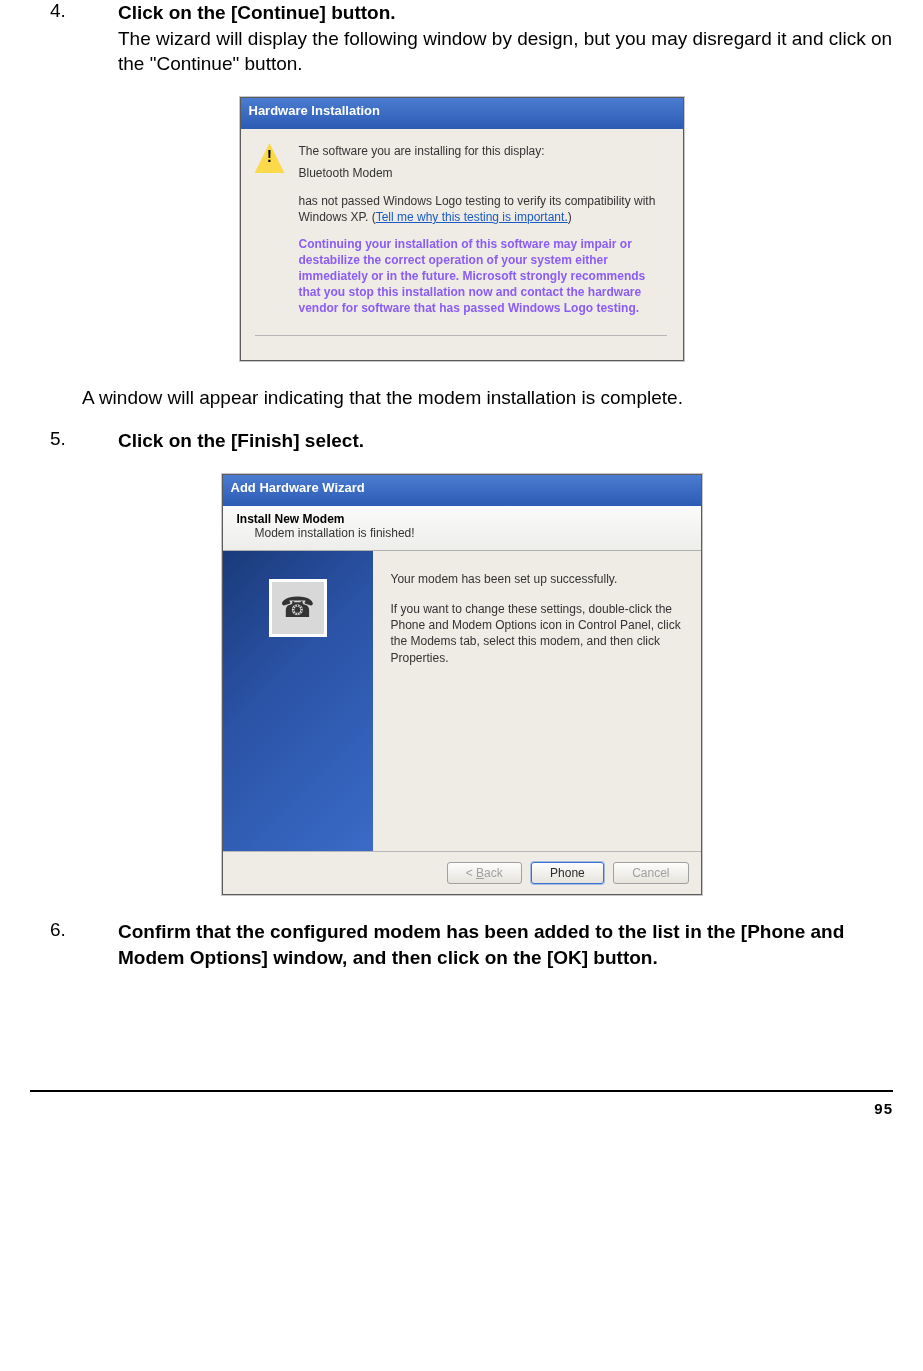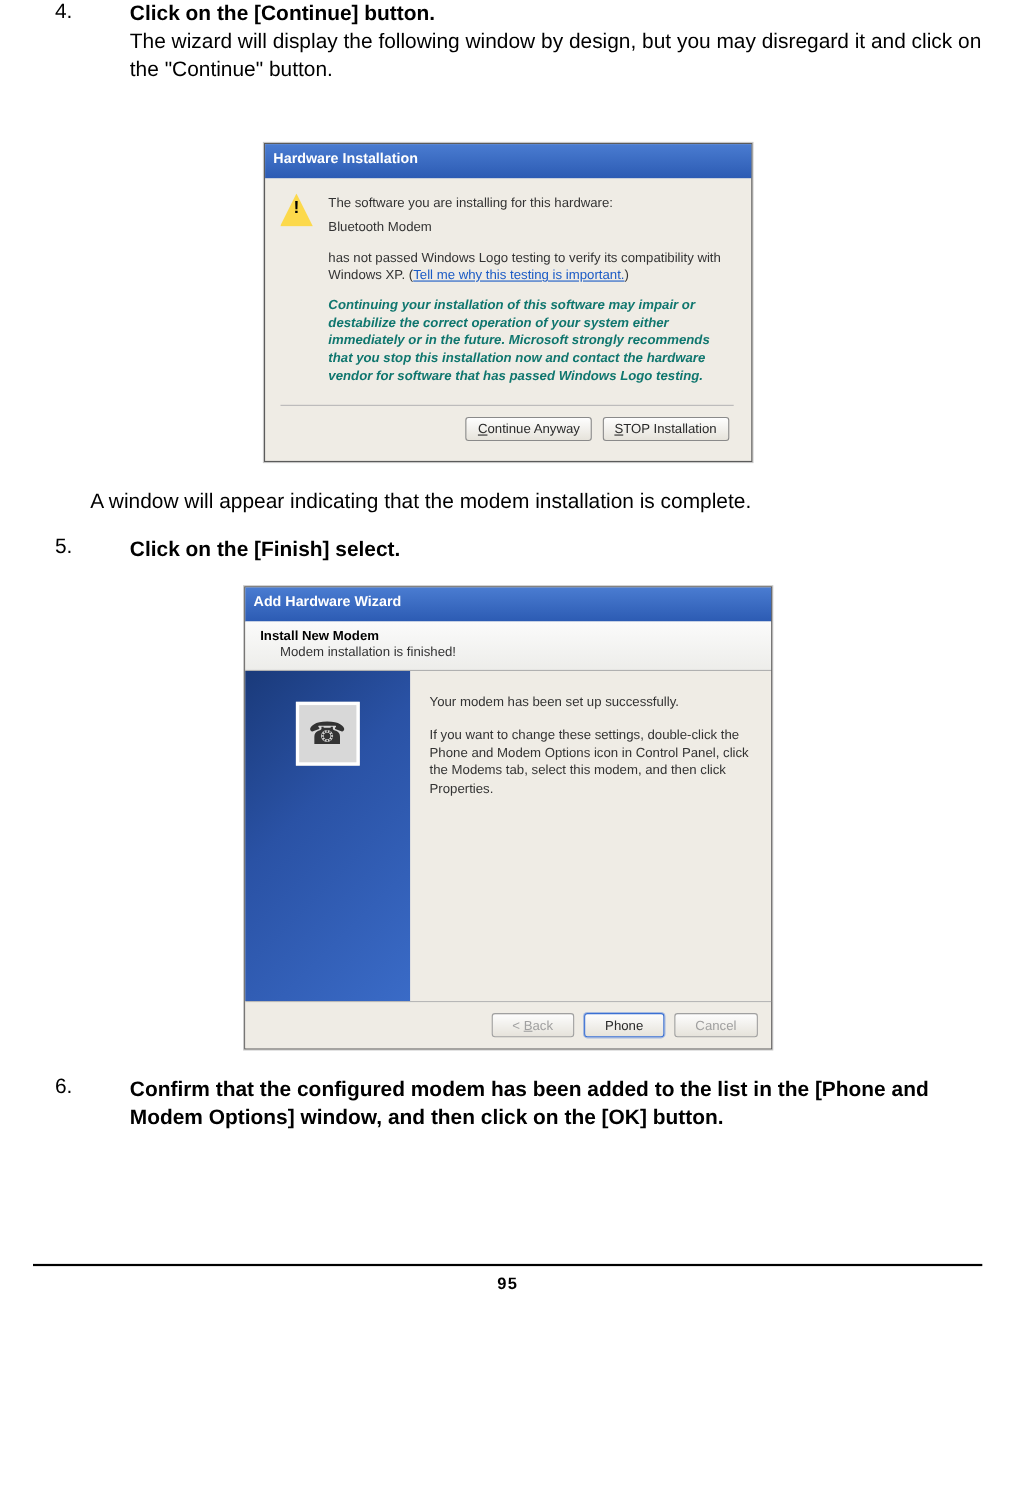--- a/index.html
+++ b/index.html
@@ -37,21 +37,21 @@
   }
   
   .dlg-wrap { display:flex; justify-content:center; margin: 20px 0 24px; }
   .dialog {
     border: 1px solid #5b5b5b;
     background: #efece5;
     box-shadow: 0 0 0 1px #c7c7c7;
     font-size: 12px;
     color: #2a2a2a;
   }
-  .dlg1 { width: 442px; margin-top: 33px; }
+  .dlg1 { width: 442px; }
   .dlg-title {
     height: 26px;
     background: linear-gradient(#4a7cd1,#2c5bb3);
     color: #fff;
     font-weight: bold;
     font-size: 13px;
     padding: 5px 8px 0 8px;
   }
   .dlg-body { padding: 14px 16px 14px 14px; }
   .dlg-row1 { display:flex; gap:14px; }
@@ -62,21 +62,21 @@
     position: relative;
     flex-shrink:0;
   }
   .warn-icon::after {
     content: "!";
     position:absolute; left:0; right:0; top:5px;
     text-align:center; font-weight:bold; color:#000; font-size:16px;
   }
   .dlg-text { font-size: 12px; line-height: 1.35; color:#333; }
   .dlg-link { color:#1a5ac5; text-decoration: underline; cursor:pointer; }
-  .dlg-bold { font-weight: bold; color:#0f766e;font-style:italic; }
+  .dlg-bold { font-weight: bold; color:#8b5cf6; }
   .dlg-hr { border:none; border-top:1px solid #b7b7b7; margin: 18px 0 10px; }
   .dlg-btns { text-align: right; padding-right: 4px; padding-bottom:4px; }
   .dlg-btn {
     display:inline-block;
     border:1px solid #8a8a8a;
     background:linear-gradient(#fefefe,#e6e3db);
     padding: 3px 10px;
     font-size: 12px;
     border-radius: 3px;
     margin-left: 6px;
@@ -137,21 +137,21 @@
   .wiz-btn.primary {
     border:1px solid #3a70d4;
     box-shadow: 0 0 0 1px rgba(58,112,212,.4);
   }
   .page-rule {
     margin-top: 120px;
     border: none;
     border-top: 2px solid #000;
   }
   .page-num {
-    text-align:center;
+    text-align:right;
     font-family: Arial, sans-serif;
     font-weight: bold;
     font-size: 15px;
     letter-spacing: 1px;
     margin-top: 4px;
     margin-bottom: 12px;
   }
 </style>
 </head>
 <body>
@@ -166,36 +166,32 @@
     </div>
   </div>
 
   <div class="dlg-wrap">
     <div class="dialog dlg1">
       <div class="dlg-title">Hardware Installation</div>
       <div class="dlg-body">
         <div class="dlg-row1">
           <div class="warn-icon"></div>
           <div class="dlg-text">
-            <div>The software you are installing for this hardware:</div>
+            <div>The software you are installing for this display:</div>
             <div style="height:6px"></div>
             <div>Bluetooth Modem</div>
             <div style="height:12px"></div>
             <div>
               <span>has not passed Windows Logo testing to verify its compatibility with Windows XP. (</span><span class="dlg-link">Tell me why this testing is important.</span><span>)</span>
             </div>
             <div style="height:10px"></div>
             <div class="dlg-bold">Continuing your installation of this software may impair or destabilize the correct operation of your system either immediately or in the future. Microsoft strongly recommends that you stop this installation now and contact the hardware vendor for software that has passed Windows Logo testing.</div>
           </div>
         </div>
         <hr class="dlg-hr">
-        <div class="dlg-btns">
-          <span class="dlg-btn"><span class="accel">C</span><span>ontinue Anyway</span></span>
-          <span class="dlg-btn"><span class="accel">S</span><span>TOP Installation</span></span>
-        </div>
       </div>
     </div>
   </div>
 
   <div class="indent-text">A window will appear indicating that the modem installation is complete.</div>
 
   <div style="height:18px"></div>
 
   <div class="step">
     <div class="step-num">5.</div>

